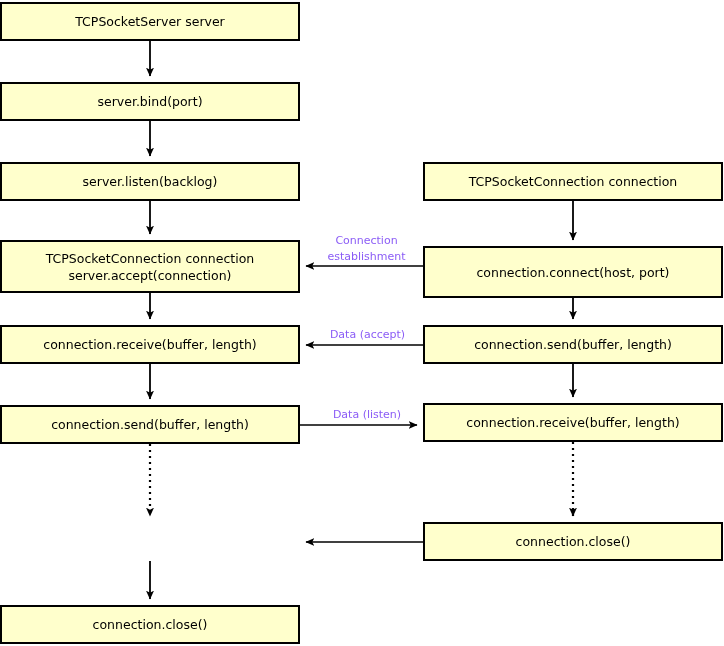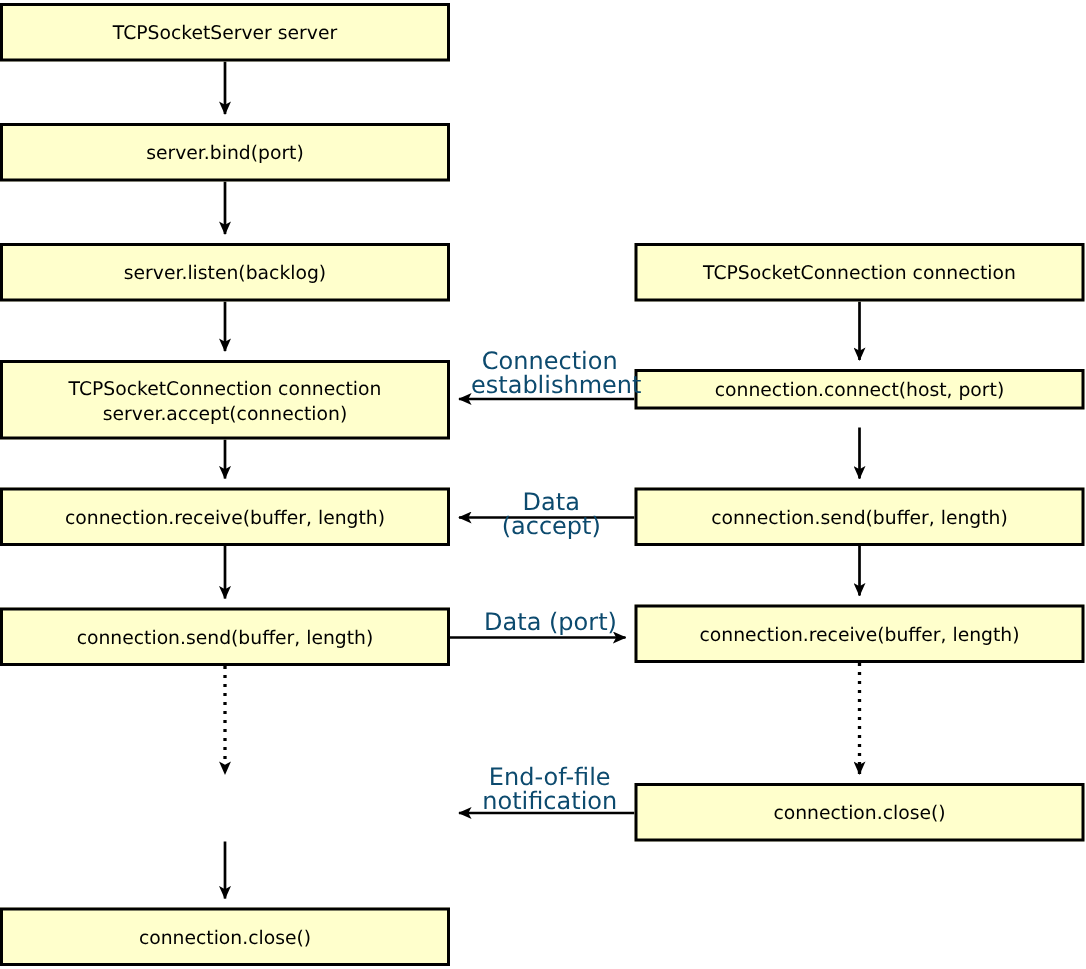--- a/index.html
+++ b/index.html
@@ -36,22 +36,22 @@
     line-height: 17px;
     font-family: "DejaVu Sans", sans-serif;
     white-space: pre-line;
   }
   .node span {
     display: block;
     padding: 0 6px;
   }
   .edge-label {
     position: absolute;
-    color: #0c4a6e;
-    font-size: 16px;
+    color: #8b5cf6;
+    font-size: 11px;
     line-height: 16px;
     font-family: "DejaVu Sans", sans-serif;
     text-align: center;
     white-space: pre-line;
     pointer-events: none;
   }
   svg.edges {
     position: absolute;
     left: 0;
     top: 0;
@@ -140,33 +140,31 @@
   <div class="node" style="left:0px;top:405px;width:300px;height:39px;">
     <span>connection.send(buffer, length)</span>
   </div>
   <div class="node" style="left:0px;top:605px;width:300px;height:39px;">
     <span>connection.close()</span>
   </div>
 
   <div class="node" style="left:423px;top:162px;width:300px;height:39px;">
     <span>TCPSocketConnection connection</span>
   </div>
-  <div class="node" style="left:423px;top:246px;width:300px;height:27px;">
+  <div class="node" style="left:423px;top:246px;width:300px;height:52px;">
     <span>connection.connect(host, port)</span>
   </div>
   <div class="node" style="left:423px;top:325px;width:300px;height:39px;">
     <span>connection.send(buffer, length)</span>
   </div>
   <div class="node" style="left:423px;top:403px;width:300px;height:39px;">
     <span>connection.receive(buffer, length)</span>
   </div>
   <div class="node" style="left:423px;top:522px;width:300px;height:39px;">
     <span>connection.close()</span>
   </div>
 
   <div class="edge-label" style="left:314px;top:233px;width:105px;">Connection
 establishment</div>
   <div class="edge-label" style="left:316px;top:327px;width:103px;">Data (accept)</div>
-  <div class="edge-label" style="left:312px;top:407px;width:110px;">Data (port)</div>
-  <div class="edge-label" style="left:314px;top:510px;width:105px;">End-of-file
-notification</div>
+  <div class="edge-label" style="left:312px;top:407px;width:110px;">Data (listen)</div>
 
 </div>
 
 </body></html>

